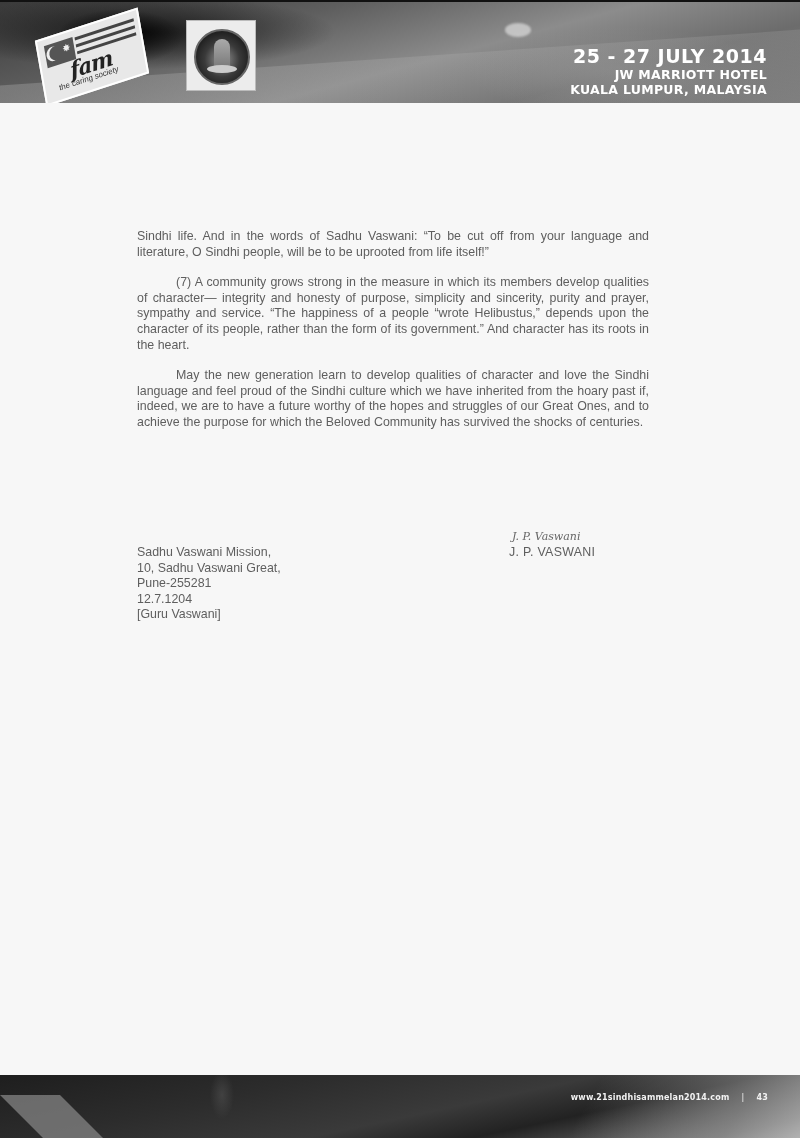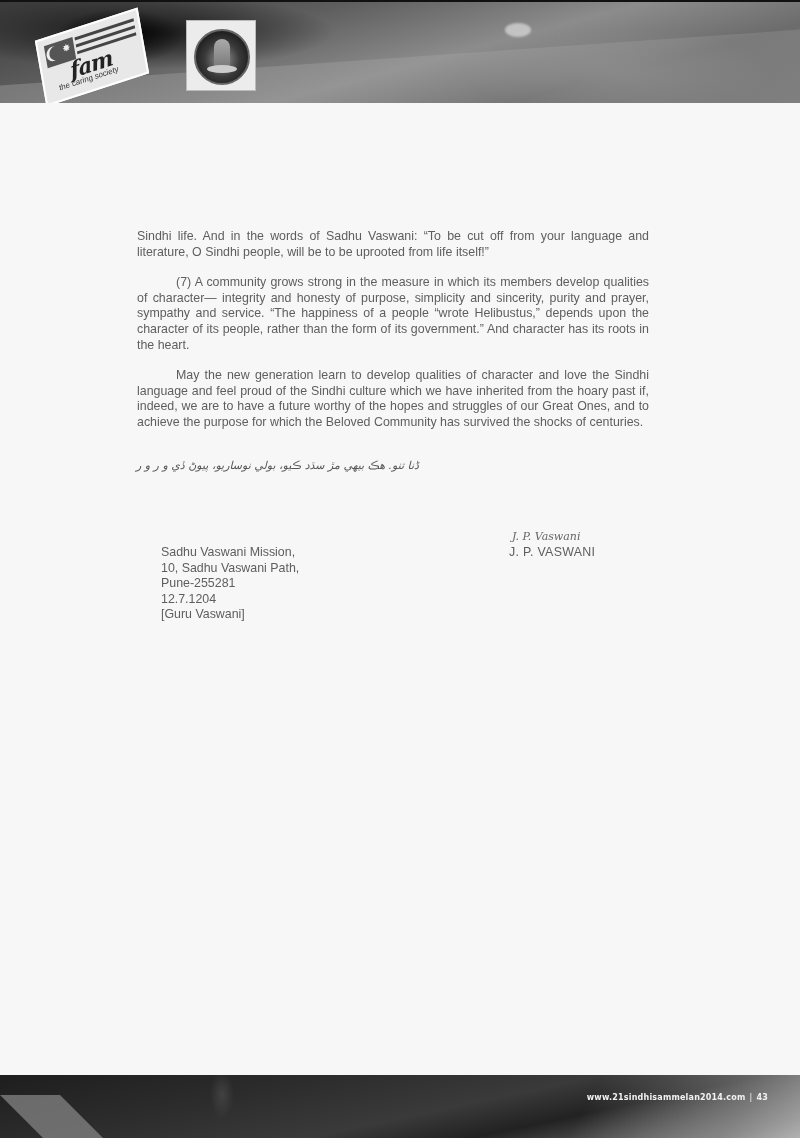--- a/index.html
+++ b/index.html
@@ -95,21 +95,21 @@
     .signature-script {
       position: absolute; left: 512px; top: 530px; font-family: "DejaVu Serif", serif;
       font-style: italic; font-size: 11px; color: #666;
     }
     .signatory {
       position: absolute; left: 509px; top: 545px; font-size: 12.4px; color: #5e5e5e; letter-spacing: 0.3px;
     }
     .address {
       position: absolute; left: 137px; top: 545px; font-size: 12.4px; line-height: 15.6px; color: #5e5e5e;
     }
-    .address div { white-space: nowrap; margin-left: 24px; }
+    .address div { white-space: nowrap; }
 
     .footer-banner {
       position: absolute; left: 0; top: 1075px; width: 800px; height: 63px;
       background:
         radial-gradient(ellipse 15px 30px at 222px 20px, rgba(80,80,80,0.6), rgba(0,0,0,0) 80%),
         linear-gradient(168deg, #1e1e1e 0%, #2c2c2c 30%, #3a3a3a 55%, #222 70%, #6e6e6e 92%, #9a9a9a 100%);
       overflow: hidden;
     }
     .footer-banner .wedge {
       position: absolute; left: 0; top: 20px; width: 60px; height: 60px;
@@ -117,21 +117,21 @@
       opacity: 0.7;
     }
     .footer-banner .band {
       position: absolute; right: -40px; top: -10px; width: 260px; height: 100px;
       background: linear-gradient(90deg, rgba(140,140,140,0) 0%, rgba(150,150,150,0.6) 60%, rgba(200,200,200,0.7) 100%);
       transform: skewX(-30deg);
     }
     .footer-text {
       position: absolute; right: 32px; top: 18px; color: #f2f2f2;
       font-family: "DejaVu Sans", sans-serif; font-weight: bold; font-size: 8px; letter-spacing: 0.2px;
-      display: flex; align-items: center; gap: 4px;
+      display: flex; align-items: center; gap: 12px;
     }
     .footer-sep { font-weight: normal; }
   </style>
 </head>
 <body>
 
 <div class="header-banner">
   <div class="sweep"></div>
   <div class="glow"></div>
 
@@ -145,38 +145,42 @@
     <div class="mark">fam</div>
     <div class="tag">the caring society</div>
   </div>
 
   <div class="logo-seal">
     <div class="disk"></div>
     <div class="figure"></div>
     <div class="base"></div>
   </div>
 
+  <div class="event-info">
+    <div class="event-dates">25 - 27 JULY 2014</div>
+    <div class="event-venue">JW MARRIOTT HOTEL</div>
+    <div class="event-city">KUALA LUMPUR, MALAYSIA</div>
+  </div>
 </div>
 
 <div class="letter">
   <p>Sindhi life.  And in the words of Sadhu Vaswani: “To be cut off from your language and literature, O Sindhi people, will be to be uprooted from life itself!”</p>
   <p class="indent">(7) A community grows strong in the measure in which its members develop qualities of character— integrity  and honesty of purpose, simplicity and sincerity, purity and prayer, sympathy and service.  “The happiness of a people “wrote Helibustus,” depends upon the character of its people, rather than the form of its government.”  And character has its roots in the heart.</p>
   <p class="indent">May the new generation learn to develop qualities of character and love the Sindhi language and feel proud of the Sindhi culture which we have inherited from the hoary past if, indeed, we are to have a future worthy of the hopes and struggles of our Great Ones, and to achieve the purpose for which the Beloved Community has survived the shocks of centuries.</p>
 </div>
 
 <div class="sindhi-block">
-  <span class="sindhi-line l3">ڈنا تنو. هڪ بيهي مڙ سڌد ڪيو، بولي نوساريو، پيوڻ ڏي و ر و ر</span>
 </div>
 
 <div class="signature-script">J. P. Vaswani</div>
 <div class="signatory">J. P. VASWANI</div>
 
 <div class="address">
   <div>Sadhu Vaswani Mission,</div>
-  <div>10, Sadhu Vaswani Path,</div>
+  <div>10, Sadhu Vaswani Great,</div>
   <div>Pune-255281</div>
   <div>12.7.1204</div>
   <div>[Guru Vaswani]</div>
 </div>
 
 <div class="footer-banner">
   <div class="wedge"></div>
   <div class="band"></div>
   <div class="footer-text">
     <span>www.21sindhisammelan2014.com</span>

